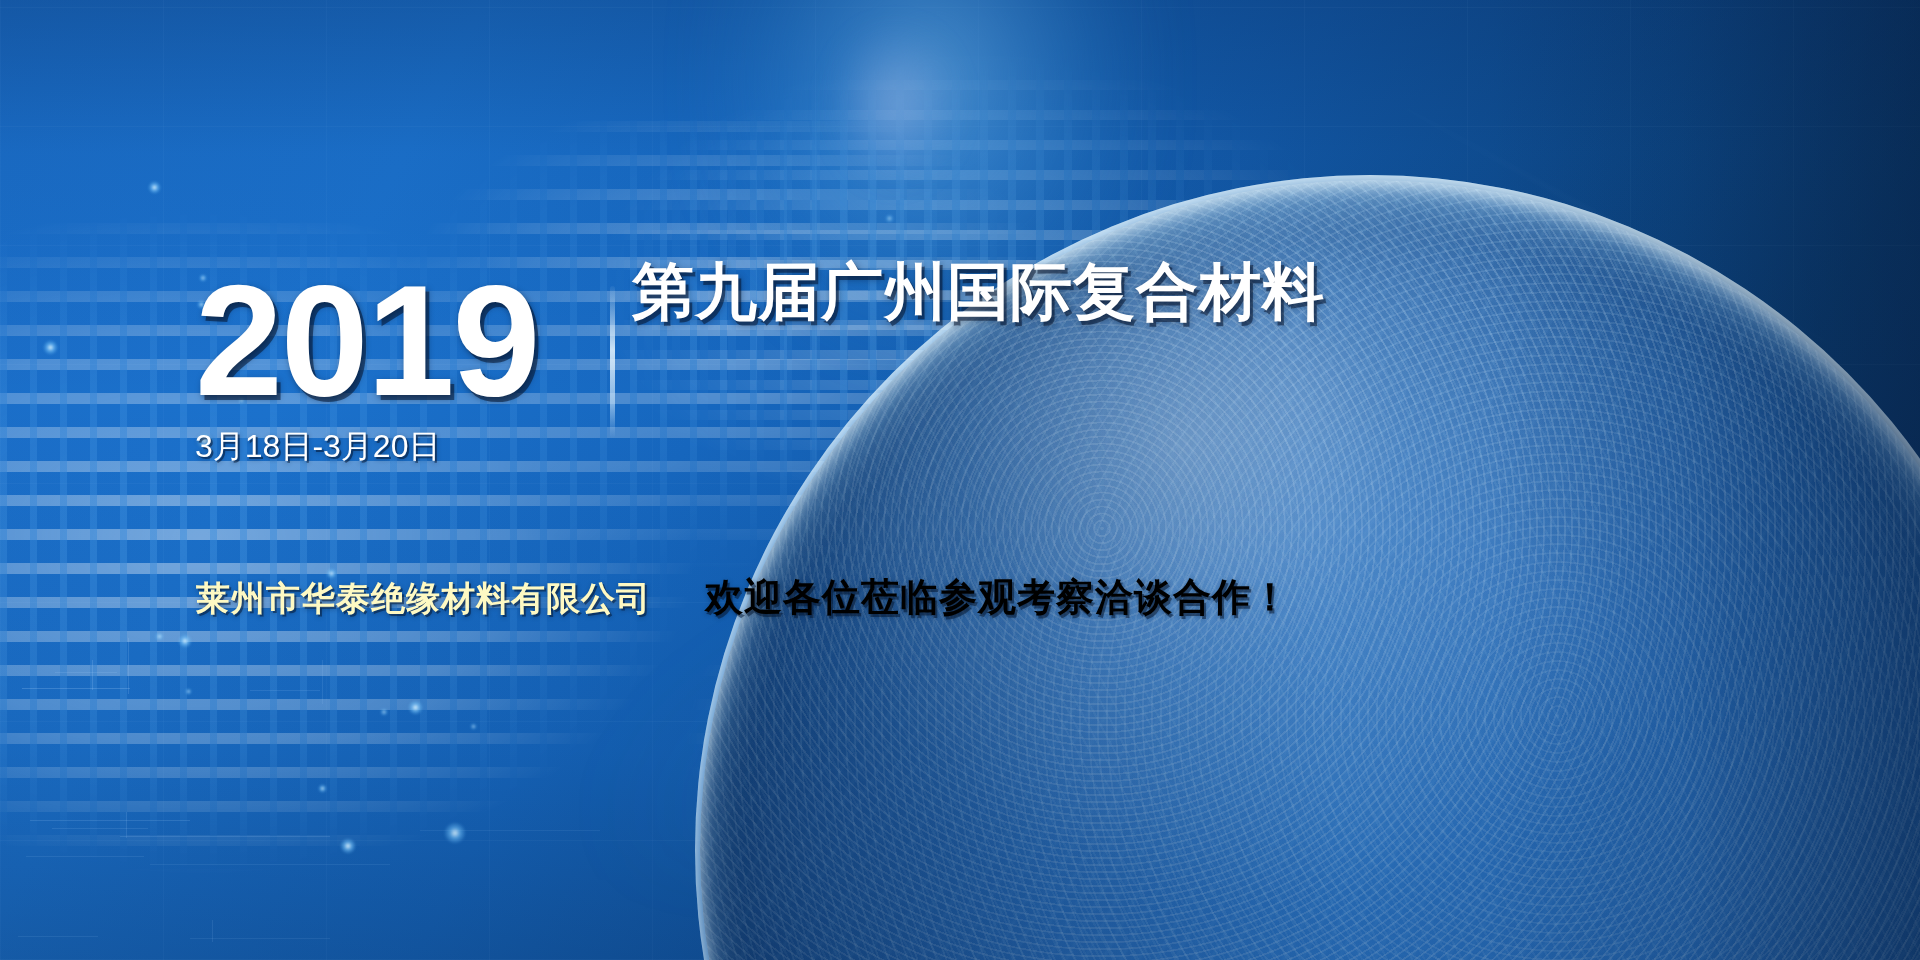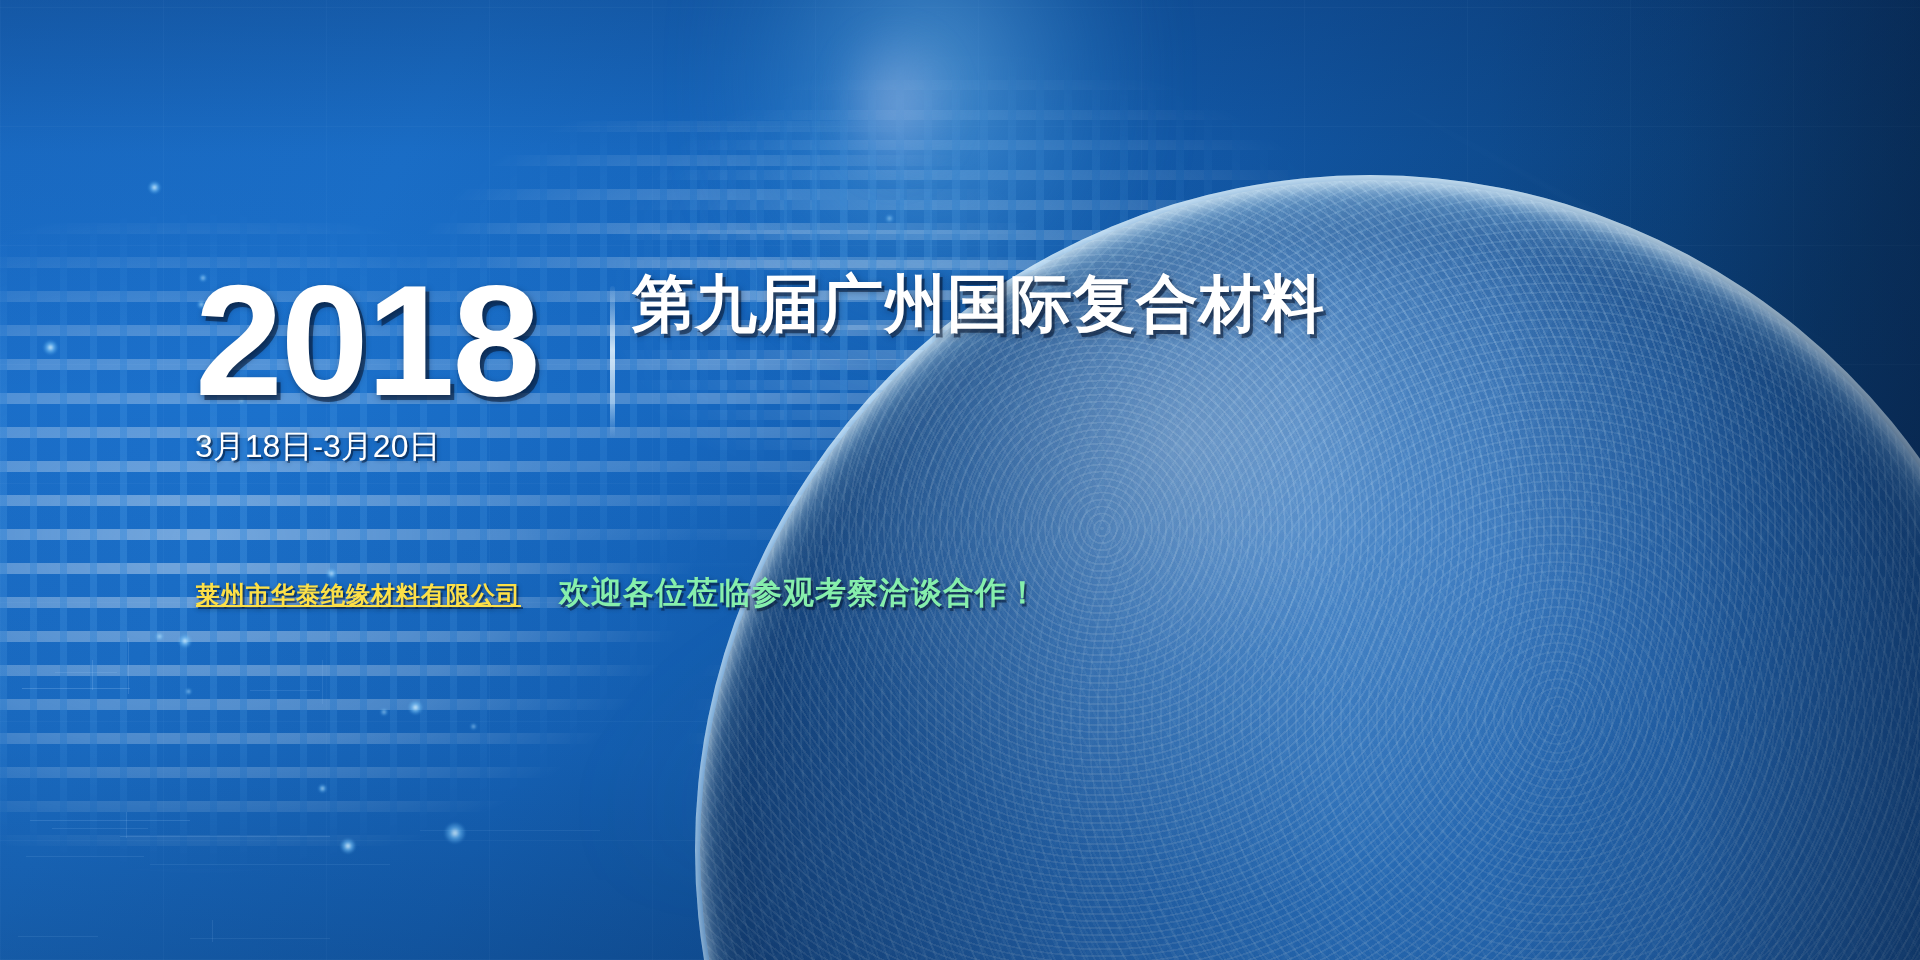--- a/index.html
+++ b/index.html
@@ -241,55 +241,55 @@
   .divider{
     position:absolute;
     left:610px; top:286px;
     width:5px; height:152px;
     background:linear-gradient(180deg, rgba(225,242,255,.05) 0%, rgba(235,248,255,.85) 42%, rgba(215,238,255,.55) 78%, rgba(200,230,255,0) 100%);
     border-radius:3px;
   }
 
   .headline{
     position:absolute;
-    left:632px; top:267px;
+    left:632px; top:256px;
     width:1280px;
+    font-family:Liberation Serif, serif;
   }
   .headline-line{
     font-size:62px;
     font-weight:bold;
     line-height:1.18;
     color:#ffffff;
     letter-spacing:1px;
     text-shadow:3px 4px 0 rgba(5,20,45,.52), 2px 3px 7px rgba(4,16,38,.45);
     white-space:nowrap;
   }
 
   .footer-row{
     position:absolute;
     left:196px; top:572px;
     display:flex;
     align-items:baseline;
     gap:34px;
     white-space:nowrap;
   }
   .company{
-    font-size:24px;
+    font-size:34px;
     font-weight:bold;
-    color:#fde047;
+    color:#fef9c3;
     letter-spacing:1px;
     text-shadow:2px 2px 0 rgba(6,24,52,.52), 1px 2px 5px rgba(4,18,40,.42);
-    text-decoration:underline;
   }
   .welcome{
-    font-size:31px;
+    font-size:38px;
     font-weight:bold;
-    color:#86efac;
+    color:#000000;
     letter-spacing:1px;
-    margin-left:4px;
+    margin-left:20px;
     text-shadow:2px 3px 0 rgba(6,24,52,.52), 1px 2px 5px rgba(4,18,40,.42);
   }
 </style>
 </head>
 <body>
 
 <div class="banner">
 
   <div class="bg-base2"></div>
   <div class="bg-vert"></div>
@@ -349,21 +349,21 @@
   <div class="spark" style="left:380px;top:708px;width:8px;height:8px;opacity:.7;"></div>
   <div class="spark" style="left:408px;top:700px;width:15px;height:15px;"></div>
   <div class="spark" style="left:444px;top:822px;width:22px;height:22px;opacity:.9;"></div>
   <div class="spark" style="left:470px;top:723px;width:7px;height:7px;opacity:.65;"></div>
   <div class="spark" style="left:885px;top:214px;width:9px;height:9px;opacity:.6;"></div>
   <div class="spark" style="left:1045px;top:282px;width:8px;height:8px;opacity:.55;"></div>
 
   <div class="content">
 
     <div class="year-block">
-      <div class="year">2018</div>
+      <div class="year">2019</div>
       <div class="dates">3月18日-3月20日</div>
     </div>
 
     <div class="divider"></div>
 
     <div class="headline">
       <div class="headline-line">第九届广州国际复合材料</div>
     </div>
 
     <div class="footer-row">

